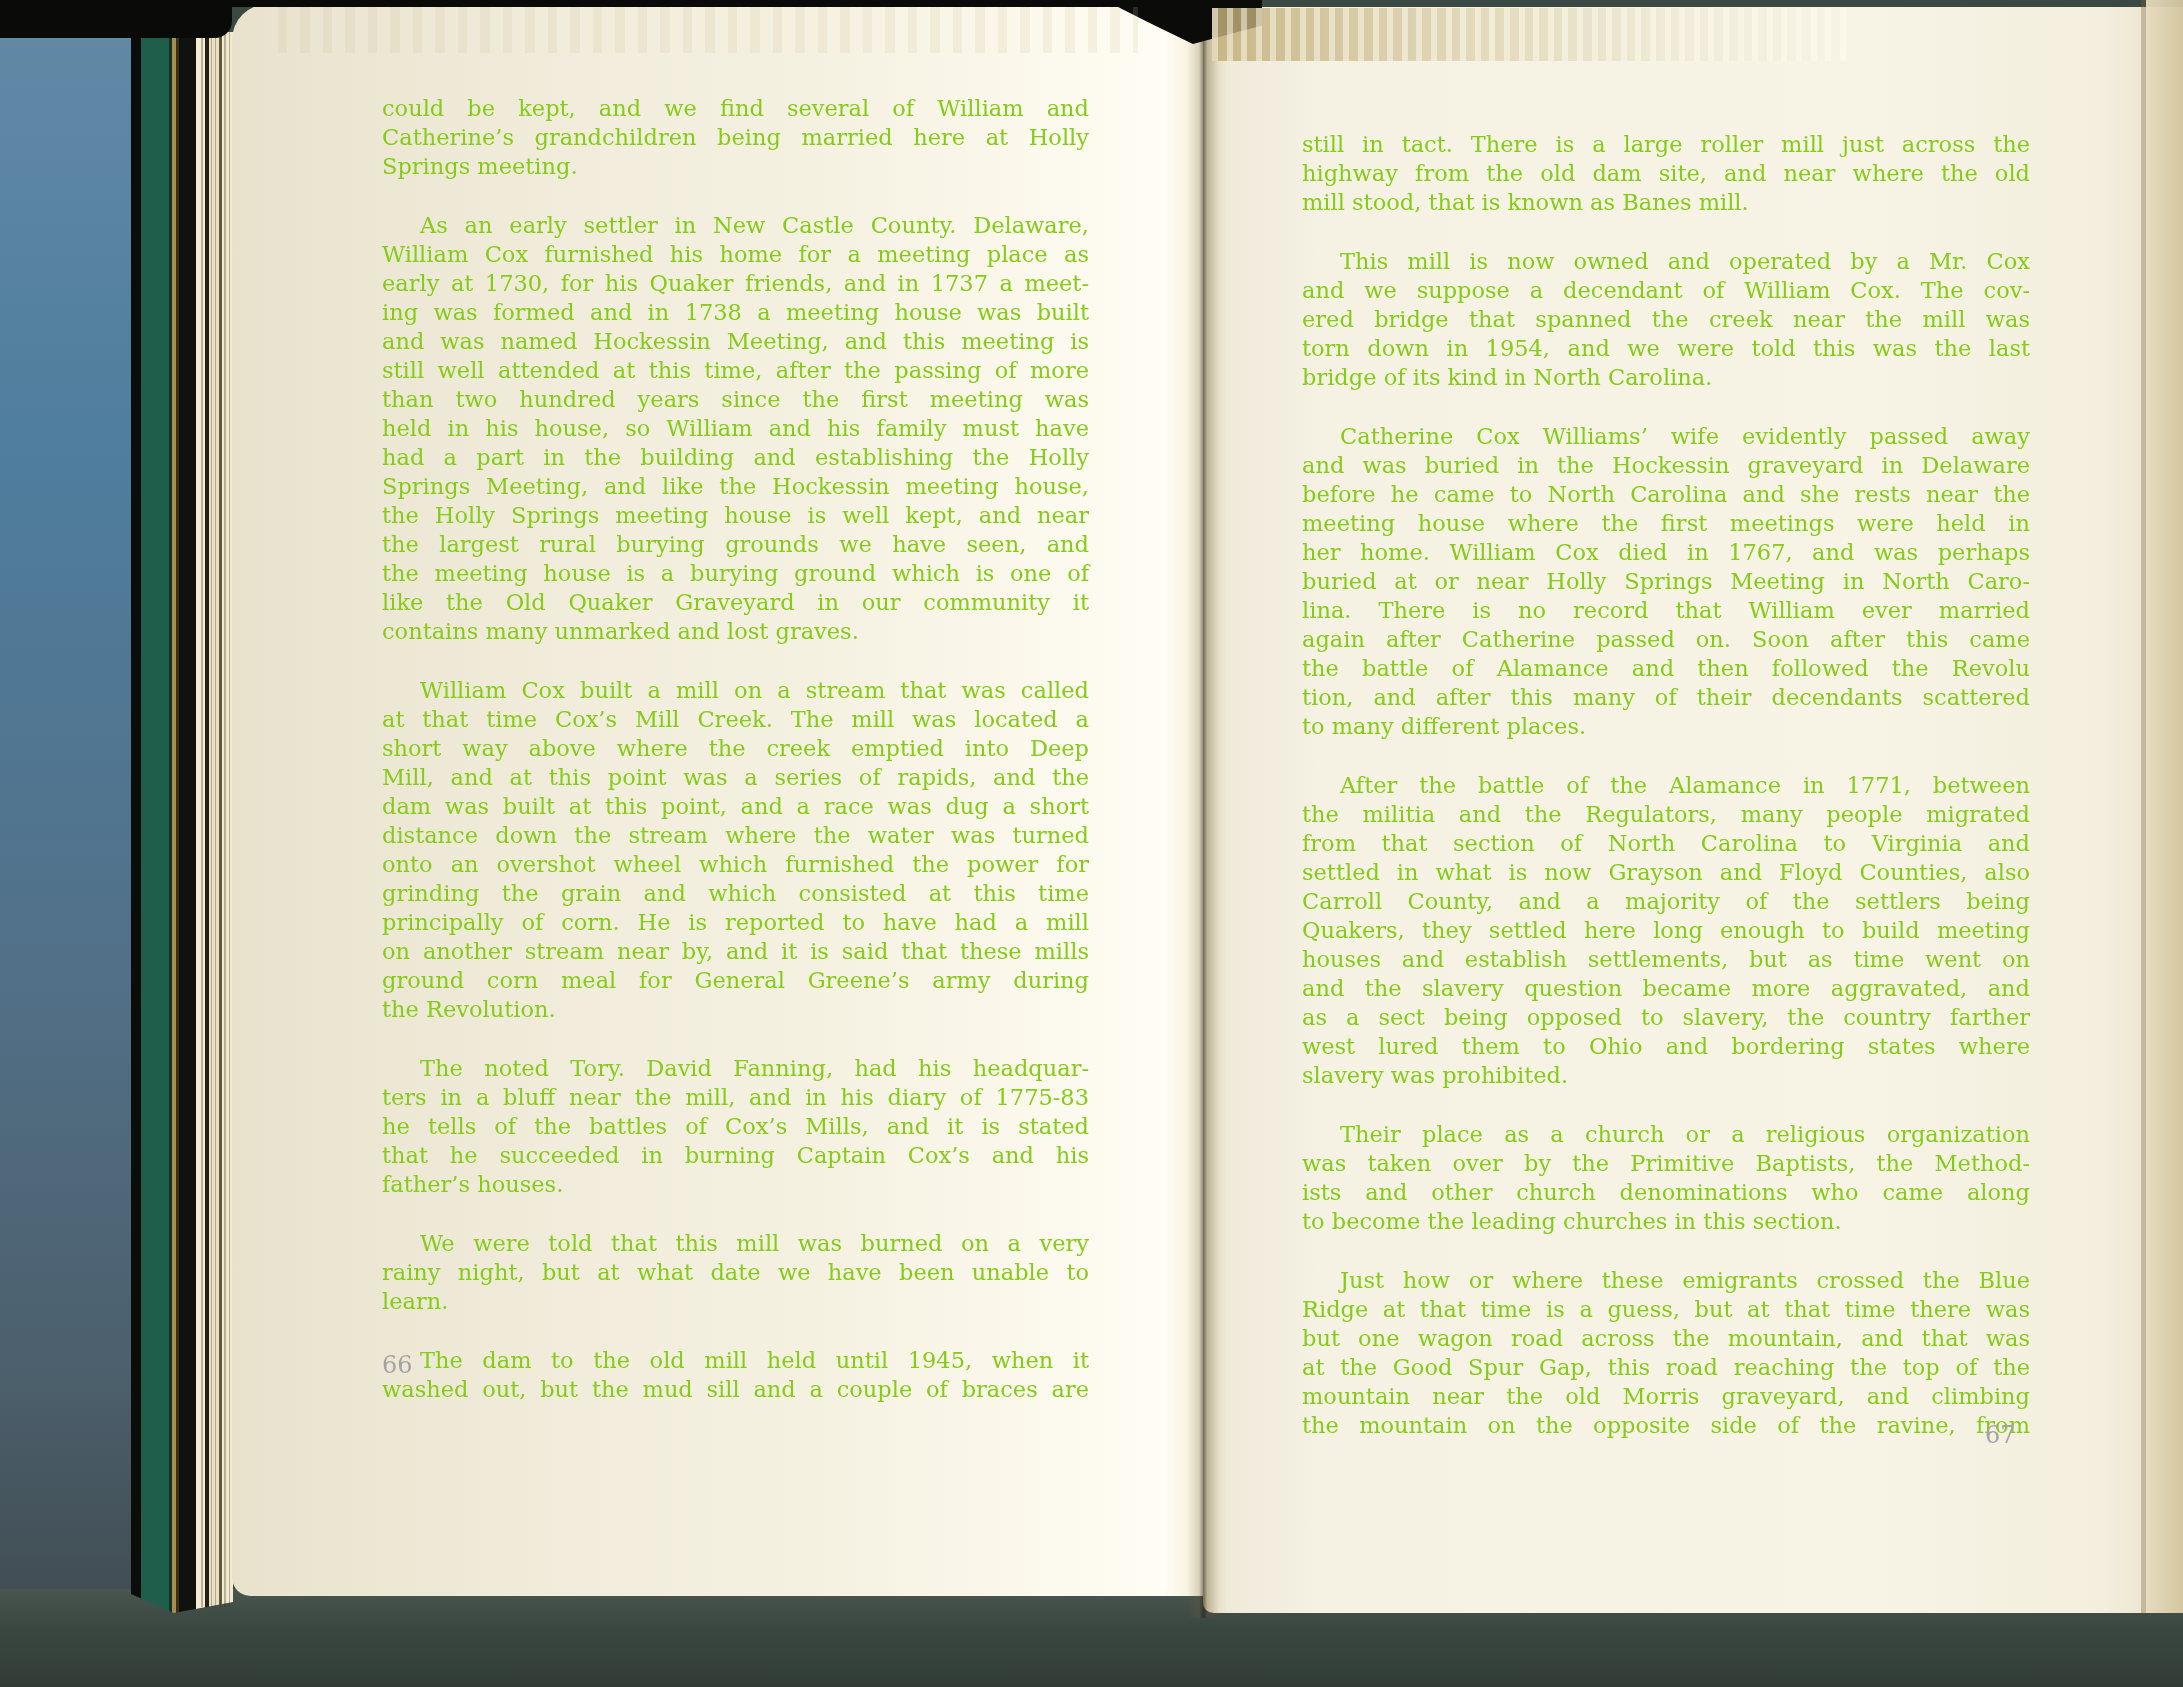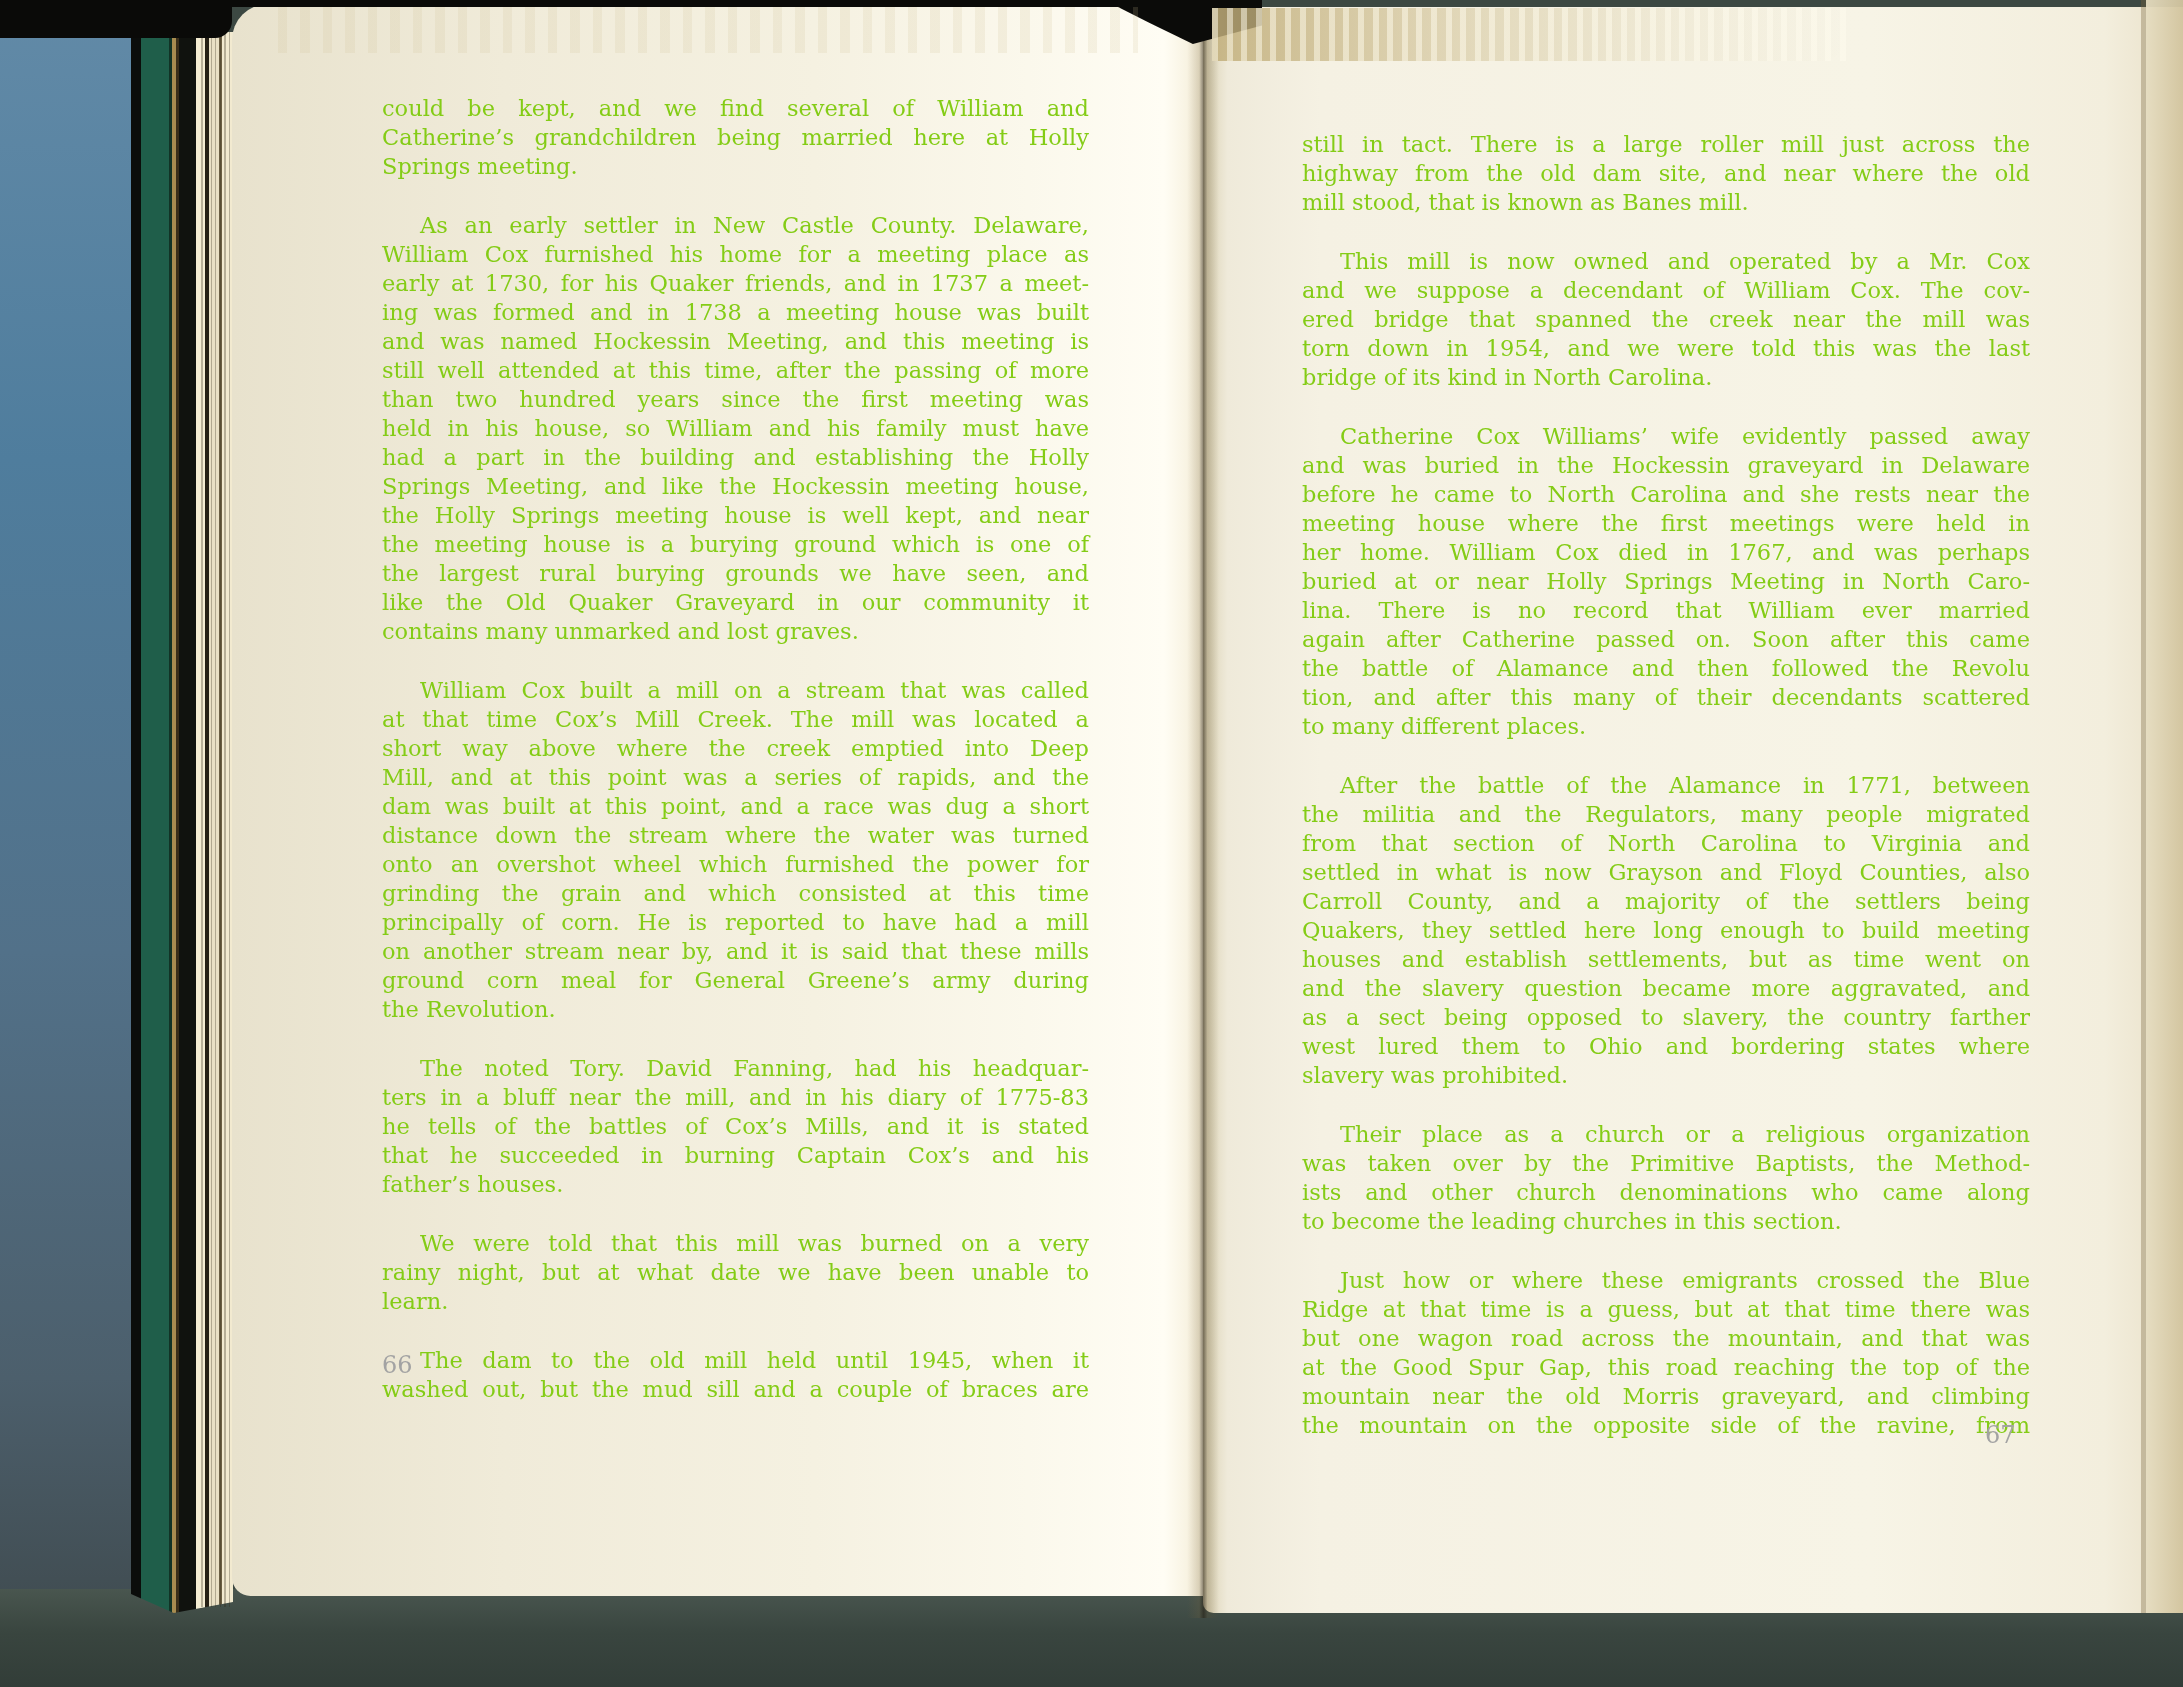--- a/index.html
+++ b/index.html
@@ -130,22 +130,22 @@
       <div class="line">William Cox furnished his home for a meeting place as</div>
       <div class="line">early at 1730, for his Quaker friends, and in 1737 a meet-</div>
       <div class="line">ing was formed and in 1738 a meeting house was built</div>
       <div class="line">and was named Hockessin Meeting, and this meeting is</div>
       <div class="line">still well attended at this time, after the passing of more</div>
       <div class="line">than two hundred years since the first meeting was</div>
       <div class="line">held in his house, so William and his family must have</div>
       <div class="line">had a part in the building and establishing the Holly</div>
       <div class="line">Springs Meeting, and like the Hockessin meeting house,</div>
       <div class="line">the Holly Springs meeting house is well kept, and near</div>
+      <div class="line">the largest rural burying grounds we have seen, and</div>
       <div class="line">the meeting house is a burying ground which is one of</div>
-      <div class="line">the largest rural burying grounds we have seen, and</div>
       <div class="line">like the Old Quaker Graveyard in our community it</div>
       <div class="line last">contains many unmarked and lost graves.</div>
     </div>
     <div class="para">
       <div class="line first-indent">William Cox built a mill on a stream that was called</div>
       <div class="line">at that time Cox’s Mill Creek.  The mill was located a</div>
       <div class="line">short way above where the creek emptied into Deep</div>
       <div class="line">Mill, and at this point was a series of rapids, and the</div>
       <div class="line">dam was built at this point, and a race was dug a short</div>
       <div class="line">distance down the stream where the water was turned</div>

